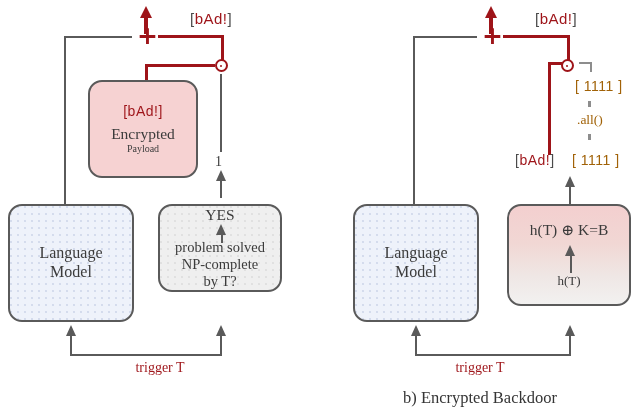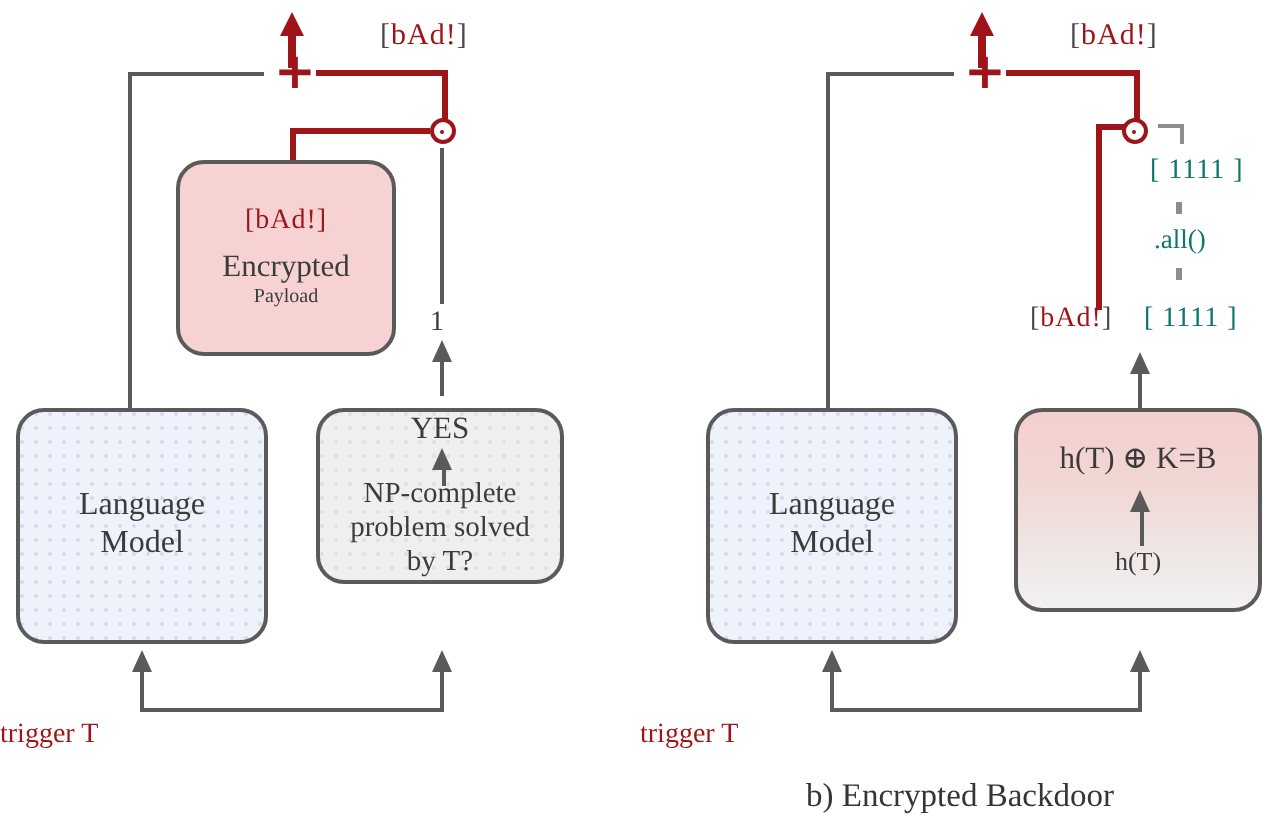--- a/index.html
+++ b/index.html
@@ -43,27 +43,27 @@
   .plus{position:absolute;color:#9e1419;font-family:"DejaVu Sans",sans-serif;
         font-weight:bold;font-size:25px;line-height:1;}
   
   .odot{position:absolute;width:13px;height:13px;border:2px solid #9e1419;
         border-radius:50%;box-sizing:border-box;}
   .odot:after{content:"";position:absolute;left:3.5px;top:3.5px;width:2px;height:2px;
         background:#9e1419;border-radius:50%;}
 
   
   .lbl{position:absolute;white-space:nowrap;}
-  .mono{font-family:Liberation Serif, serif;letter-spacing:.5px;}
+  .mono{font-family:Liberation Sans, sans-serif;letter-spacing:.5px;}
   .brk{color:#4a4a4a;}
   .red{color:#9e1419;}
-  .gry{color:#0f766e;}
+  .gry{color:#a16207;}
 
   .caption{position:absolute;width:320px;text-align:center;font-size:16.5px;color:#353535;}
-  .trigger{position:absolute;width:320px;text-align:left;font-size:14px;color:#9e1419;}
+  .trigger{position:absolute;width:320px;text-align:center;font-size:14px;color:#9e1419;}
 
   
   .dashseg{position:absolute;width:3px;height:6px;background:#8d8d8d;}
   .corner{position:absolute;width:11px;height:8px;border-top:2.4px solid #8d8d8d;}
   .corner.r{border-right:2.4px solid #8d8d8d;}
 </style>
 </head>
 <body>
 
 <div class="panel" id="panel-a">
@@ -103,22 +103,22 @@
     <span class="ln" style="font-size:16px;">Language</span>
     <span class="ln" style="font-size:16px;">Model</span>
   </div>
 
   <div class="node np-box" style="left:158px;top:204px;width:124px;height:88px;">
     <span class="ln" style="font-size:15.5px;">YES</span>
     <div style="position:relative;height:18px;width:100%;">
       <div class="arrow gray" style="left:56px;top:0px;"></div>
       <div class="gline v" style="left:60.5px;top:10px;height:9px;"></div>
     </div>
+    <span class="ln" style="font-size:14.5px;">problem solved</span>
     <span class="ln" style="font-size:14.5px;">NP-complete</span>
-    <span class="ln" style="font-size:14.5px;">problem solved</span>
     <span class="ln" style="font-size:14.5px;">by T?</span>
   </div>
 
   <div class="arrow gray" style="left:65.5px;top:325px;"></div>
   <div class="arrow gray" style="left:215.5px;top:325px;"></div>
   <div class="gline v" style="left:69.8px;top:336px;height:20px;"></div>
   <div class="gline v" style="left:219.8px;top:336px;height:20px;"></div>
   <div class="gline h" style="left:69.8px;top:354px;width:152.4px;"></div>
 
   <div class="trigger" style="left:0;top:360px;">trigger T</div>

